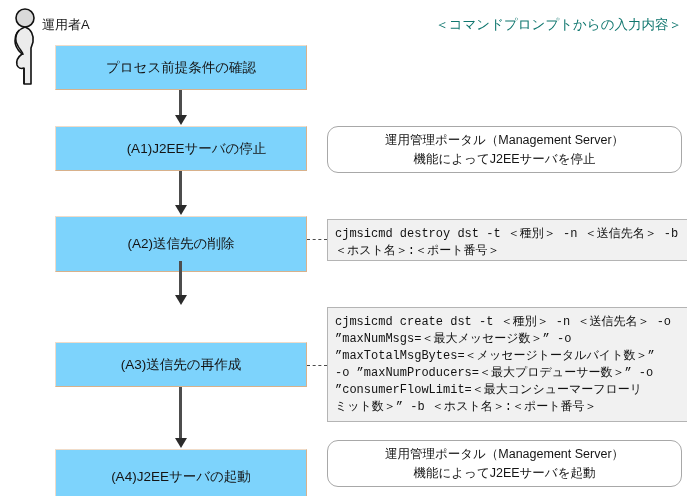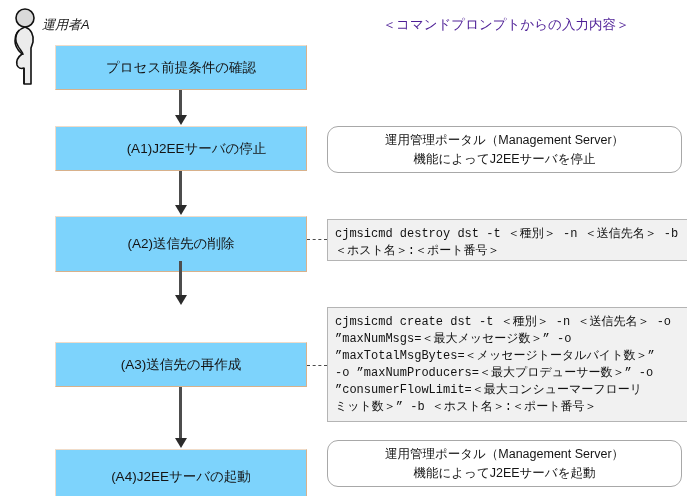--- a/index.html
+++ b/index.html
@@ -27,32 +27,31 @@
   .actor svg { display: block; }
 
   .actor-label {
     position: absolute;
     left: 42px;
     top: 16px;
     font-size: 13px;
     color: #1a1a1a;
     white-space: nowrap;
     letter-spacing: 0px;
-    font-style: italic;
   }
 
   
   .col-heading {
     position: absolute;
     left: 330px;
     top: 16px;
     width: 352px;
-    text-align: center;
+    text-align: right;
     font-size: 13.5px;
-    color: #4c1d95;
+    color: #0f766e;
     white-space: nowrap;
   }
 
   
   .proc {
     position: absolute;
     left: 55px;
     width: 252px;
     box-sizing: border-box;
     background: #7dd3fc;

